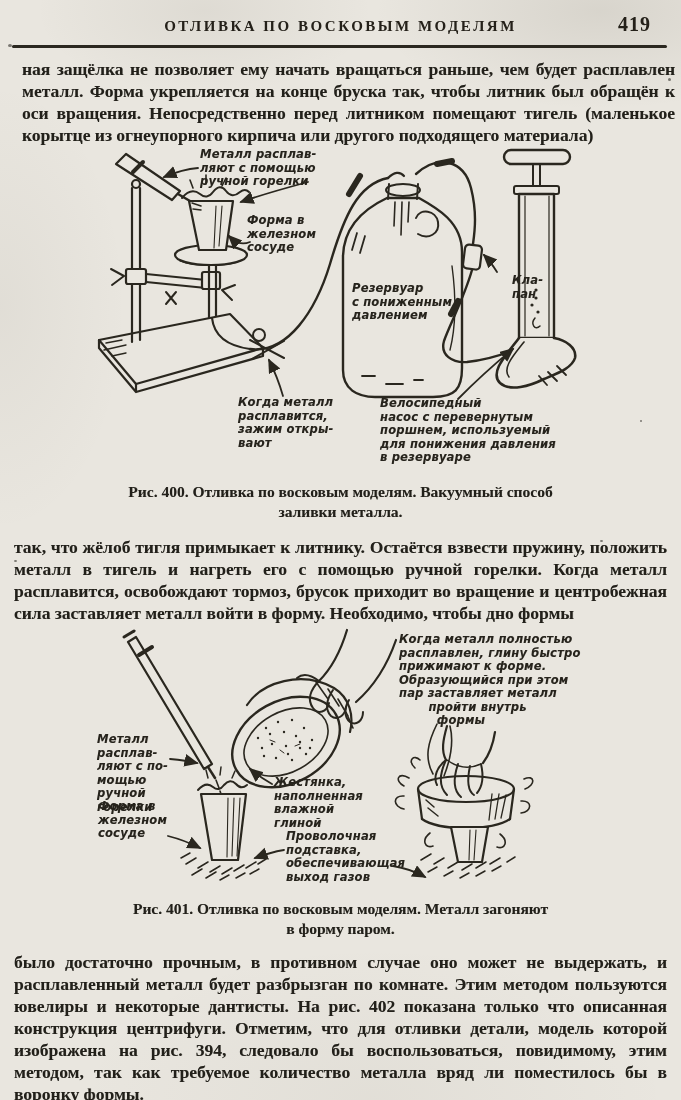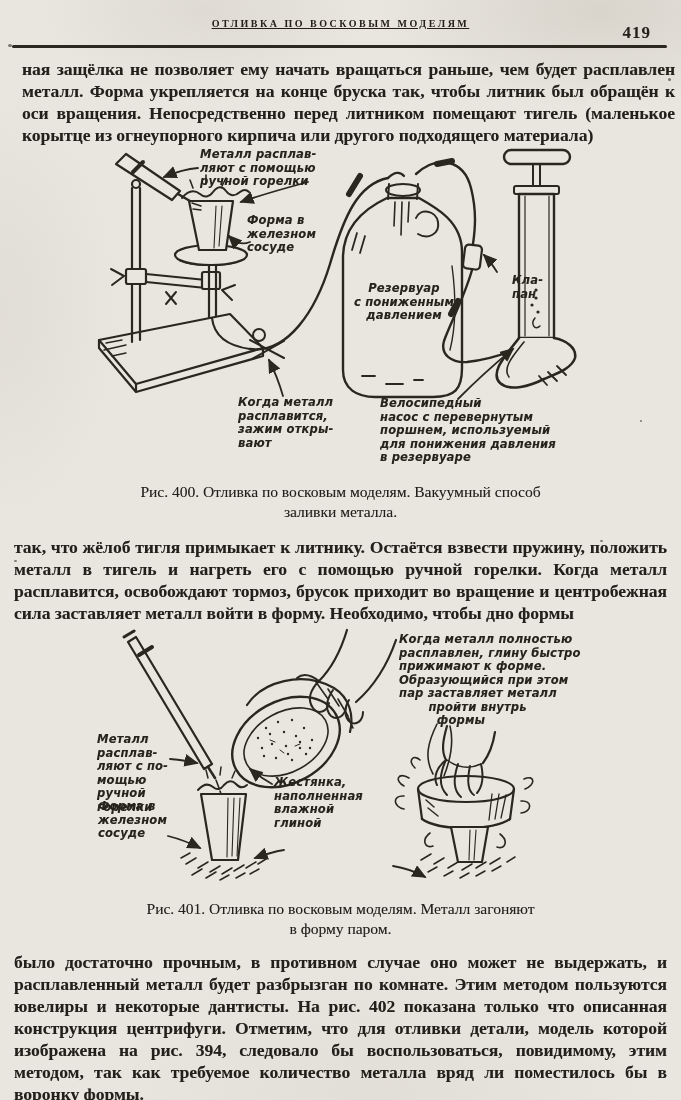--- a/index.html
+++ b/index.html
@@ -10,27 +10,26 @@
       radial-gradient(ellipse 320px 140px at 88% 1%, rgba(92,86,70,0.12), transparent 70%),
       radial-gradient(ellipse 180px 320px at 0% 28%, rgba(92,86,70,0.06), transparent 70%),
       radial-gradient(ellipse 420px 220px at 55% 100%, rgba(92,86,70,0.05), transparent 70%),
       radial-gradient(ellipse 240px 120px at 30% 1%, rgba(92,86,70,0.08), transparent 70%),
       #e9e6df;
     color:#211e18;
     font-family:"Liberation Serif", serif;
   }
   .running-head{
     position:absolute;top:18px;left:0;width:100%;
-    text-align:center;font-weight:700;font-size:10px;letter-spacing:2.5px;
+    text-align:center;font-weight:700;font-size:15px;letter-spacing:2.5px;
     color:#242019;
-    text-decoration:underline;
   }
   .page-number{
-    position:absolute;top:23px;right:30px;
-    font-weight:700;font-size:17px;letter-spacing:1px;color:#242019;margin-left:44px;
+    position:absolute;top:13px;right:30px;
+    font-weight:700;font-size:20px;letter-spacing:1px;color:#242019;margin-left:44px;
   }
   .head-rule{
     position:absolute;top:45px;left:12px;width:655px;height:3px;
     background:#2b2820;border-radius:2px;
   }
   .body-par{
     position:absolute;left:14px;width:653px;
     font-weight:700;font-size:17.5px;line-height:22px;
     text-align:justify;color:#22201a;
     text-shadow:0.3px 0.3px 0 rgba(34,32,26,0.30);
@@ -45,21 +44,21 @@
   .figlabel{
     position:absolute;
     font-family:"DejaVu Sans", sans-serif;
     font-style:italic;font-weight:700;
     font-size:11.5px;line-height:13.5px;letter-spacing:0.2px;
     white-space:pre-line;color:#26231c;
     text-shadow:0.3px 0.3px 0 rgba(38,35,28,0.25);
   }
   .caption{
     position:absolute;left:40px;width:601px;
-    text-align:center;font-weight:400;font-size:15.5px;line-height:20px;
+    text-align:center;font-weight:700;font-size:15.5px;line-height:20px;
     white-space:pre-line;color:#22201a;
     text-shadow:0.3px 0.3px 0 rgba(34,32,26,0.30);
   }
   .cap400{top:482px;}
   .cap401{top:899px;}
   .speck{position:absolute;background:rgba(30,28,22,0.55);border-radius:50%;}
 </style>
 </head>
 <body>
 
@@ -175,21 +174,21 @@
         <path d="M458,257 C478,237 497,220 513,207" marker-end="url(#ah)"></path>
       </g>
     </svg>
 
     <div class="figlabel" style="left:200px;top:6px;">Металл расплав-
 ляют с помощью
 ручной горелки</div>
     <div class="figlabel" style="left:247px;top:72px;">Форма в
 железном
 сосуде</div>
-    <div class="figlabel" style="left:352px;top:140px;width:104px;text-align:center;">Резервуар
+    <div class="figlabel" style="left:352px;top:140px;width:104px;text-align:left;">Резервуар
 с пониженным
 давлением</div>
     <div class="figlabel" style="left:492px;top:132px;margin-left:20px;">Кла-
 пан</div>
     <div class="figlabel" style="left:238px;top:254px;">Когда металл
 расплавится,
 зажим откры-
 вают</div>
     <div class="figlabel" style="left:380px;top:255px;">Велосипедный
 насос с перевернутым
@@ -328,20 +327,24 @@
 пар заставляет металл
 &nbsp;&nbsp;&nbsp;&nbsp;&nbsp;&nbsp;&nbsp;пройти внутрь
 &nbsp;&nbsp;&nbsp;&nbsp;&nbsp;&nbsp;&nbsp;&nbsp;&nbsp;формы</div>
     <div class="figlabel" style="left:274px;top:148px;">Жестянка,
 наполненная
 влажной
 глиной</div>
     <div class="figlabel" style="left:98px;top:172px;">Форма в
 железном
 сосуде</div>
+    <div class="figlabel" style="left:286px;top:202px;">Проволочная
+подставка,
+обеспечивающая
+выход газов</div>
   </div>
 
   <div class="caption cap401">Рис. 401. Отливка по восковым моделям. Металл загоняют
 в форму паром.</div>
 
   <div class="body-par p3">было достаточно прочным, в противном случае оно может не выдержать, и расплавленный металл будет разбрызган по комнате. Этим методом пользуются ювелиры и некоторые дантисты. На рис. 402 показана только что описанная конструкция центрифуги. Отметим, что для отливки детали, модель которой изображена на рис. 394, следовало бы воспользоваться, повидимому, этим методом, так как требуемое количество металла вряд ли поместилось бы в воронку формы.</div>
 
   <div class="speck" style="left:8px;top:44px;width:4px;height:3px;"></div>
   <div class="speck" style="left:668px;top:78px;width:3px;height:3px;"></div>
   <div class="speck" style="left:14px;top:560px;width:3px;height:2px;"></div>

